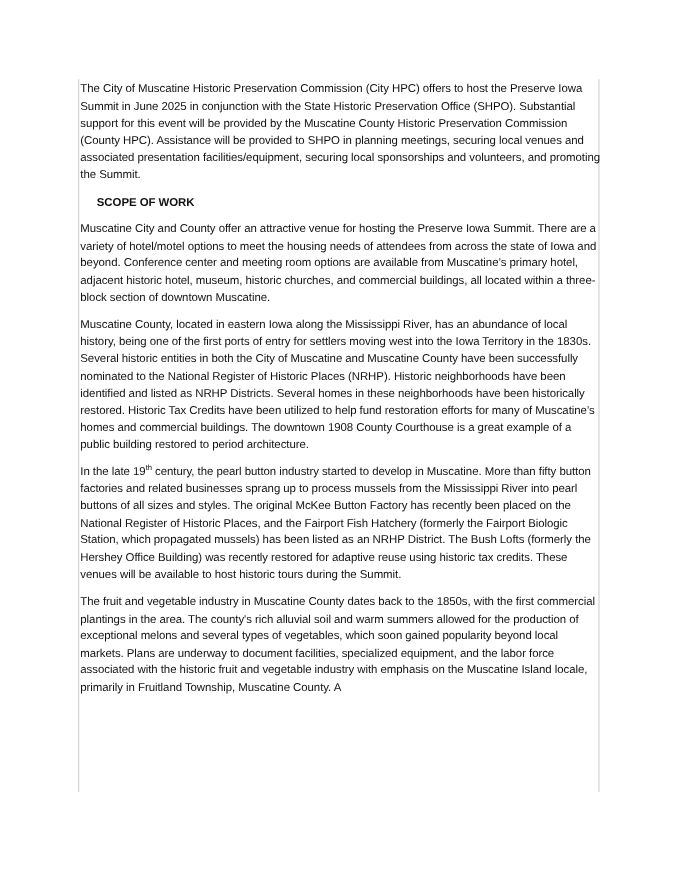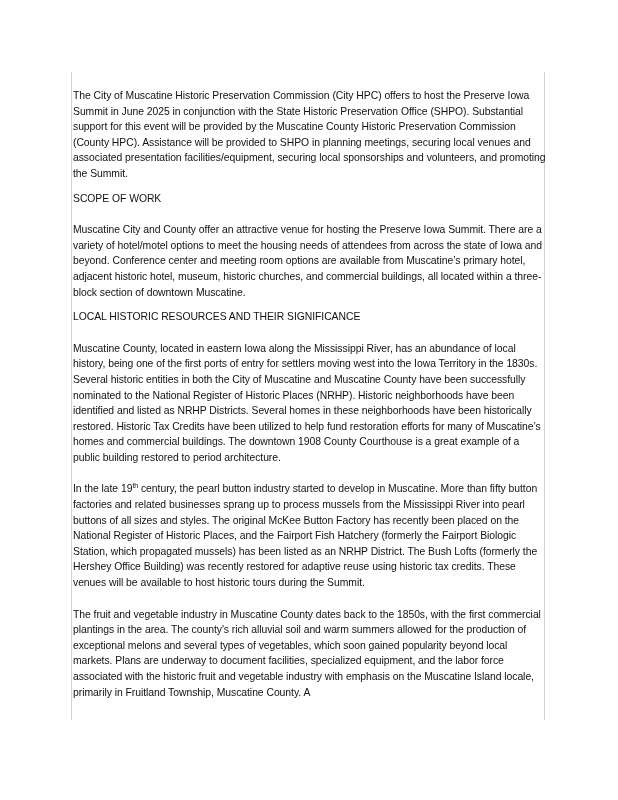--- a/index.html
+++ b/index.html
@@ -8,30 +8,29 @@
     position: absolute; left: 71px; top: 72px; width: 474px; height: 648px;
     border-left: 1px solid #d0d0d0; border-right: 1px solid #d0d0d0;
     box-sizing: border-box;
   }
   .content {
     position: absolute; left: 73px; top: 72px; width: 474px;
     font-family: "Liberation Sans", sans-serif;
     font-size: 10.4px; line-height: 15.6px; color: #111111;
     letter-spacing: -0.05px;
   }
-  p { margin: 16px 0 9px 0; }
-  h2 { font-size: 10.4px; font-weight: normal; margin: 0 0 9px 0; line-height: 15.6px; }
+  p { margin: 2px 0 9px 0; }
+  h2 { font-size: 10.4px; font-weight: bold; margin: 0 0 9px 15px; line-height: 15.6px; }
   sup { font-size: 7px; line-height: 0; }
 </style>
 </head>
 <body>
 
 <div class="page"></div>
 
 <div class="content">
   <p>The City of Muscatine Historic Preservation Commission (City HPC) offers to host the Preserve Iowa Summit in June 2025 in conjunction with the State Historic Preservation Office (SHPO). Substantial support for this event will be provided by the Muscatine County Historic Preservation Commission (County HPC). Assistance will be provided to SHPO in planning meetings, securing local venues and associated presentation facilities/equipment, securing local sponsorships and volunteers, and promoting the Summit.</p>
   <h2>SCOPE OF WORK</h2>
   <p>Muscatine City and County offer an attractive venue for hosting the Preserve Iowa Summit. There are a variety of hotel/motel options to meet the housing needs of attendees from across the state of Iowa and beyond. Conference center and meeting room options are available from Muscatine’s primary hotel, adjacent historic hotel, museum, historic churches, and commercial buildings, all located within a three-block section of downtown Muscatine.</p>
-  <h2>LOCAL HISTORIC RESOURCES AND THEIR SIGNIFICANCE</h2>
   <p>Muscatine County, located in eastern Iowa along the Mississippi River, has an abundance of local history, being one of the first ports of entry for settlers moving west into the Iowa Territory in the 1830s. Several historic entities in both the City of Muscatine and Muscatine County have been successfully nominated to the National Register of Historic Places (NRHP). Historic neighborhoods have been identified and listed as NRHP Districts. Several homes in these neighborhoods have been historically restored. Historic Tax Credits have been utilized to help fund restoration efforts for many of Muscatine’s homes and commercial buildings. The downtown 1908 County Courthouse is a great example of a public building restored to period architecture.</p>
   <p><span>In the late 19</span><sup>th</sup><span> century, the pearl button industry started to develop in Muscatine. More than fifty button factories and related businesses sprang up to process mussels from the Mississippi River into pearl buttons of all sizes and styles. The original McKee Button Factory has recently been placed on the National Register of Historic Places, and the Fairport Fish Hatchery (formerly the Fairport Biologic Station, which propagated mussels) has been listed as an NRHP District. The Bush Lofts (formerly the Hershey Office Building) was recently restored for adaptive reuse using historic tax credits. These venues will be available to host historic tours during the Summit.</span></p>
   <p>The fruit and vegetable industry in Muscatine County dates back to the 1850s, with the first commercial plantings in the area. The county's rich alluvial soil and warm summers allowed for the production of exceptional melons and several types of vegetables, which soon gained popularity beyond local markets. Plans are underway to document facilities, specialized equipment, and the labor force associated with the historic fruit and vegetable industry with emphasis on the Muscatine Island locale, primarily in Fruitland Township, Muscatine County. A</p>
 </div>
 
 </body></html>

